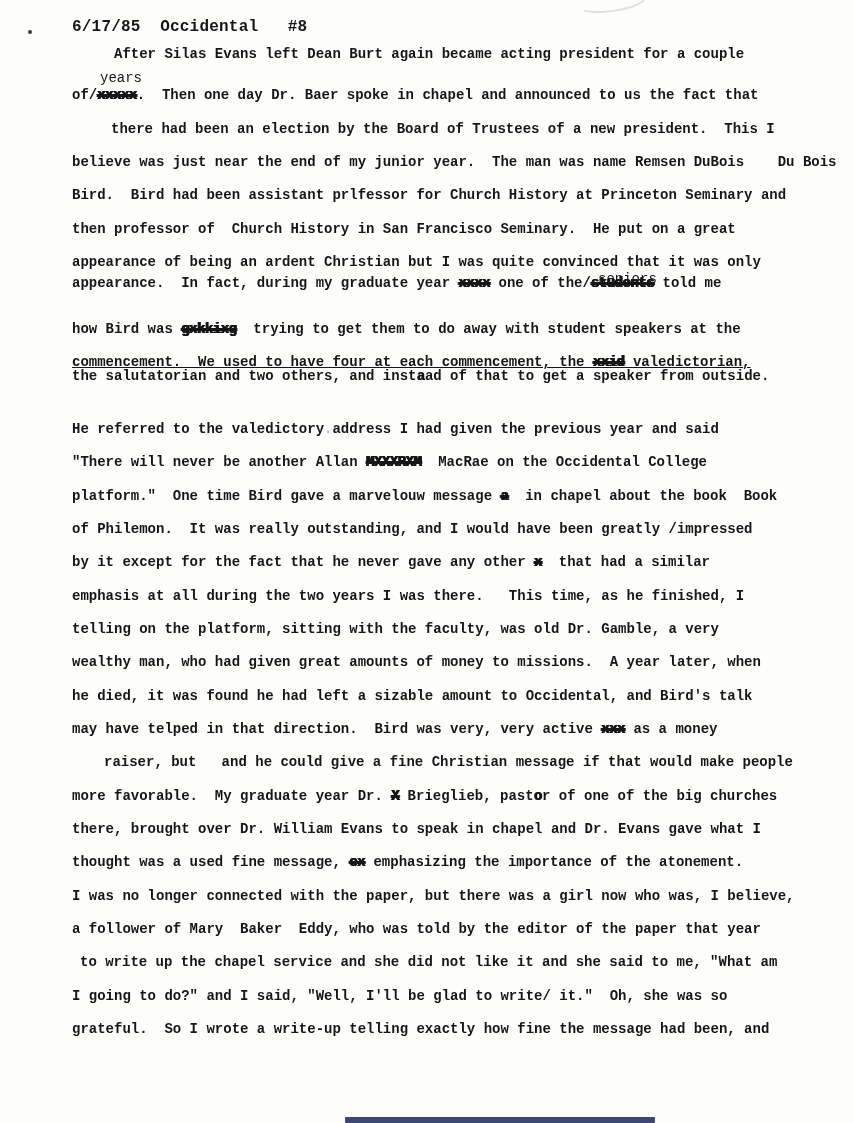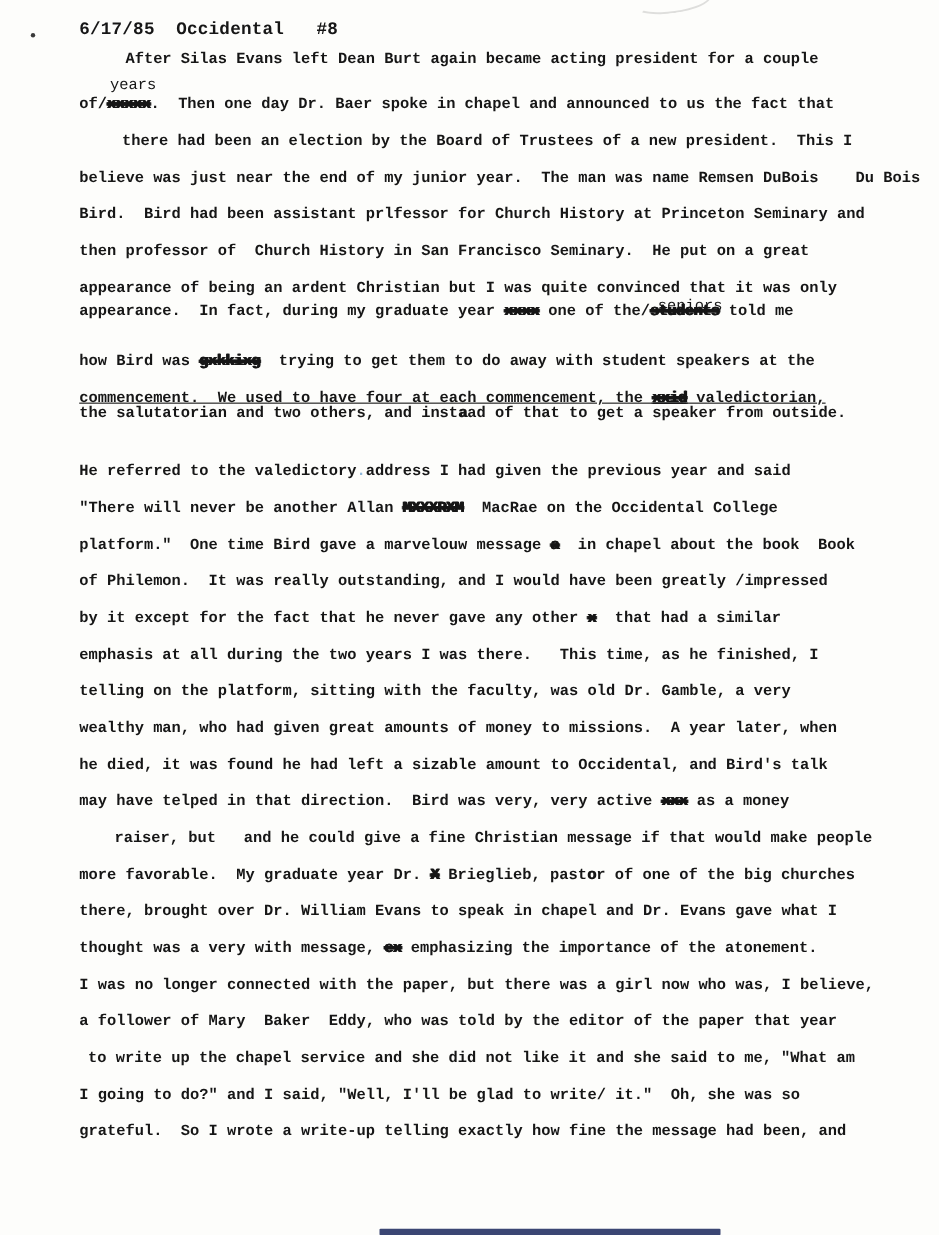--- a/index.html
+++ b/index.html
@@ -109,21 +109,21 @@
       <div class="line" style="left: 72px; top: 518.9px;"><span class="seg-n">of Philemon.  It was really outstanding, and I would have been greatly /impressed</span></div>
       <div class="line" style="left: 72px; top: 552.25px;"><span class="seg-n">by it except for the fact that he never gave any other </span><span class="seg-x">x</span><span class="seg-n">  that had a similar</span></div>
       <div class="line" style="left: 72px; top: 585.6px;"><span class="seg-n">emphasis at all during the two years I was there.   This time, as he finished, I</span></div>
       <div class="line" style="left: 72px; top: 618.95px;"><span class="seg-n">telling on the platform, sitting with the faculty, was old Dr. Gamble, a very</span></div>
       <div class="line" style="left: 72px; top: 652.3px;"><span class="seg-n">wealthy man, who had given great amounts of money to missions.  A year later, when</span></div>
       <div class="line" style="left: 72px; top: 685.65px;"><span class="seg-n">he died, it was found he had left a sizable amount to Occidental, and Bird's talk</span></div>
       <div class="line" style="left: 72px; top: 719px;"><span class="seg-n">may have telped in that direction.  Bird was very, very active </span><span class="seg-x">xxx</span><span class="seg-n"> as a money</span></div>
       <div class="line" style="left: 72px; top: 752.35px; margin-left: 32px;"><span class="seg-n">raiser, but   and he could give a fine Christian message if that would make people</span></div>
       <div class="line" style="left: 72px; top: 785.7px;"><span class="seg-n">more favorable.  My graduate year Dr. </span><span class="seg-x">X</span><span class="seg-n"> Brieglieb, past</span><span class="seg-b">o</span><span class="seg-n">r of one of the big churches</span></div>
       <div class="line" style="left: 72px; top: 819.05px;"><span class="seg-n">there, brought over Dr. William Evans to speak in chapel and Dr. Evans gave what I</span></div>
-      <div class="line" style="left: 72px; top: 852.4px;"><span class="seg-n">thought was a very with message, </span><span class="seg-x">ex</span><span class="seg-n"> emphasizing the importance of the atonement.</span></div>
+      <div class="line" style="left: 72px; top: 852.4px;"><span class="seg-n">thought was a used fine message, </span><span class="seg-x">ex</span><span class="seg-n"> emphasizing the importance of the atonement.</span></div>
       <div class="line" style="left: 72px; top: 885.75px;"><span class="seg-n">I was no longer connected with the paper, but there was a girl now who was, I believe,</span></div>
       <div class="line" style="left: 72px; top: 919.1px;"><span class="seg-n">a follower of Mary  Baker  Eddy, who was told by the editor of the paper that year</span></div>
       <div class="line" style="left: 80px; top: 952.45px;"><span class="seg-n">to write up the chapel service and she did not like it and she said to me, "What am</span></div>
       <div class="line" style="left: 72px; top: 985.8px;"><span class="seg-n">I going to do?" and I said, "Well, I'll be glad to write/ it."  Oh, she was so</span></div>
       <div class="line" style="left: 72px; top: 1019.15px;"><span class="seg-n">grateful.  So I wrote a write-up telling exactly how fine the message had been, and</span></div>
       <div class="insert" style="left: 100px; top: 70px;">years</div>
       <div class="insert" style="left: 598px; top: 271px;">seniors</div>
     </div>
   <div class="bottom-bar"></div>
 </div>

